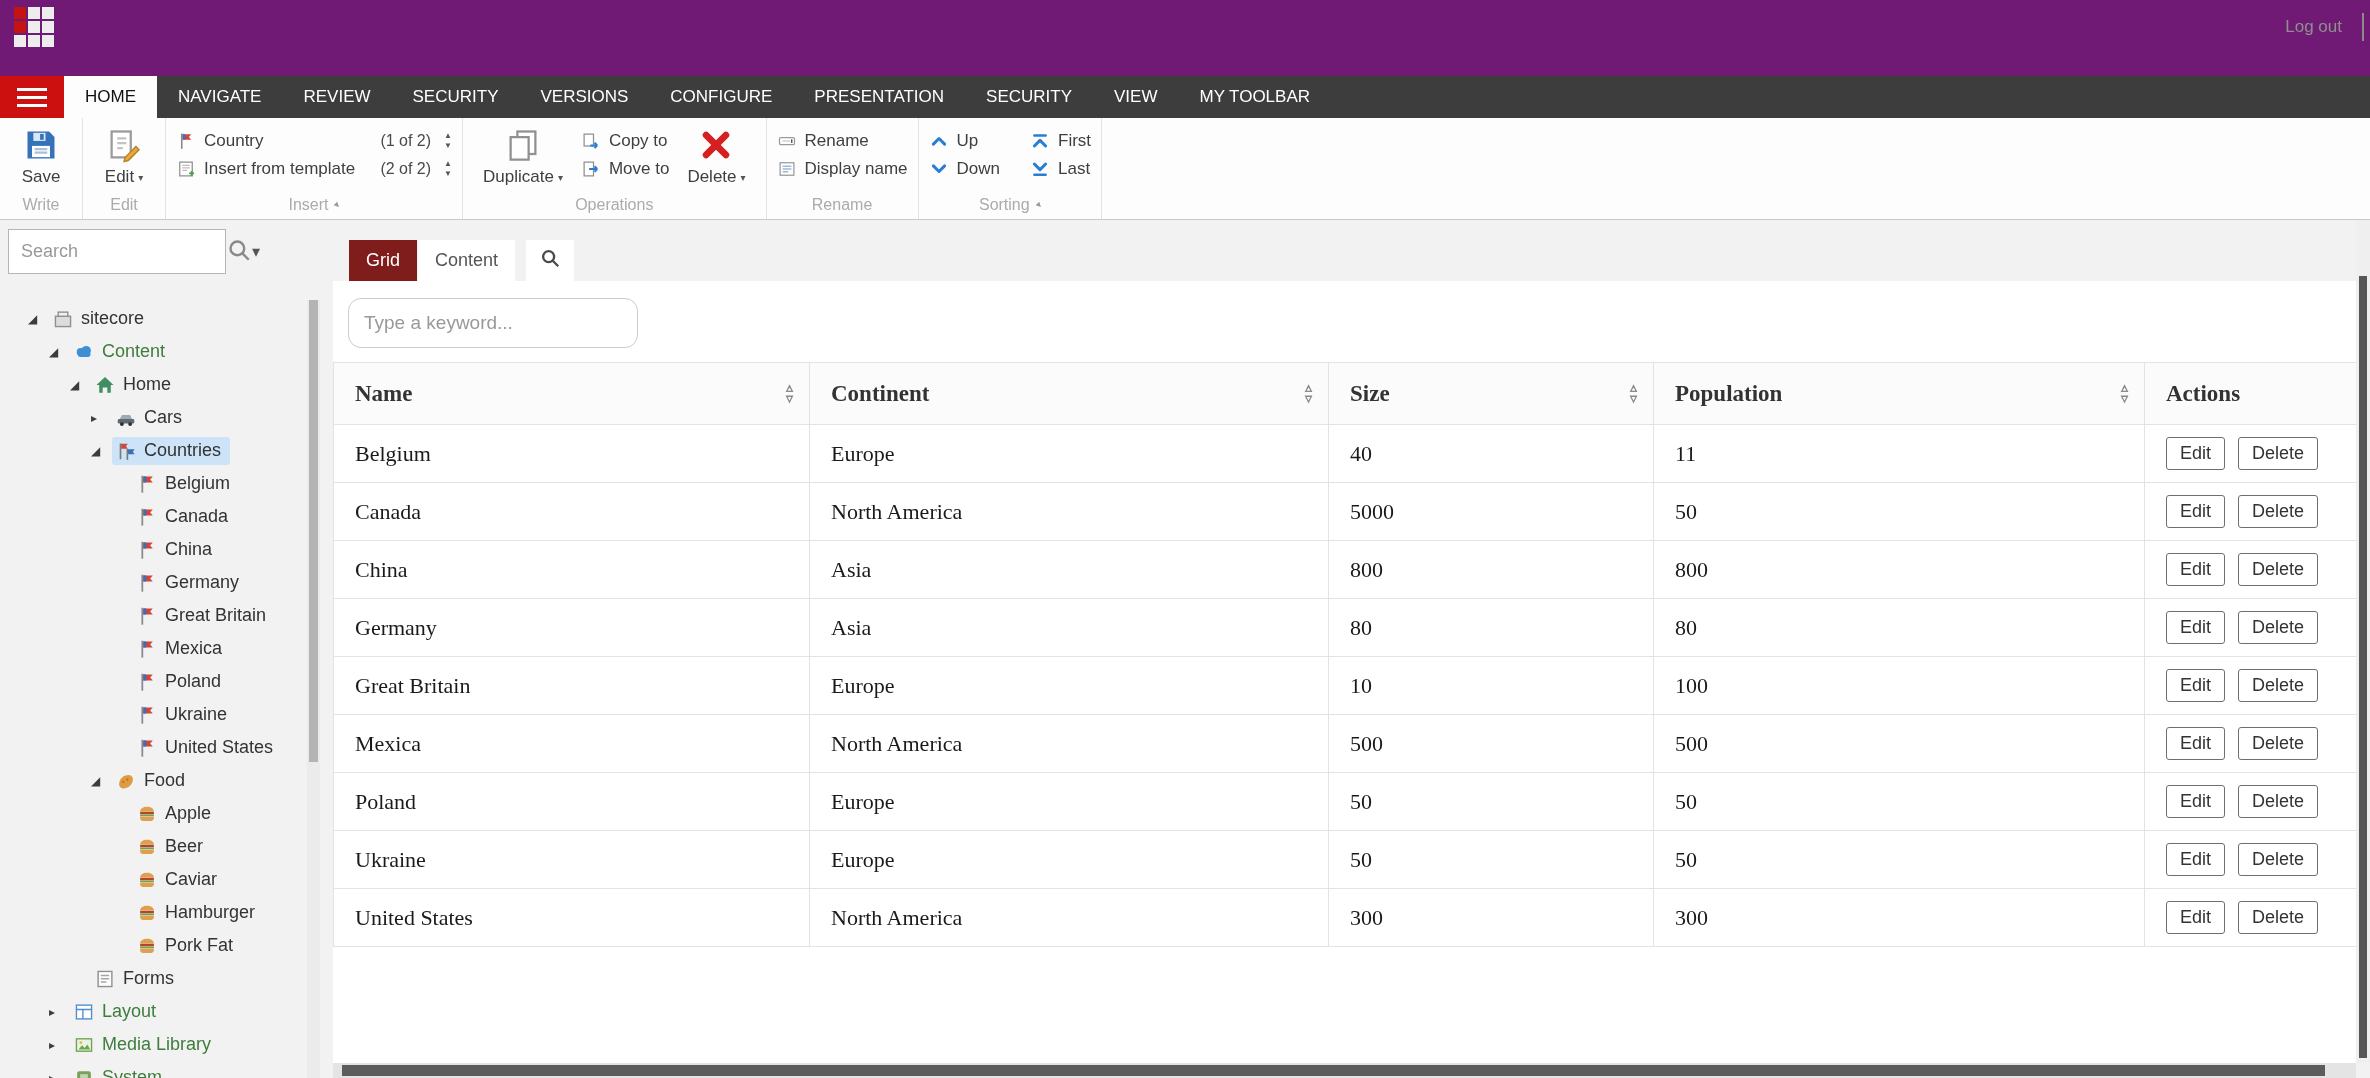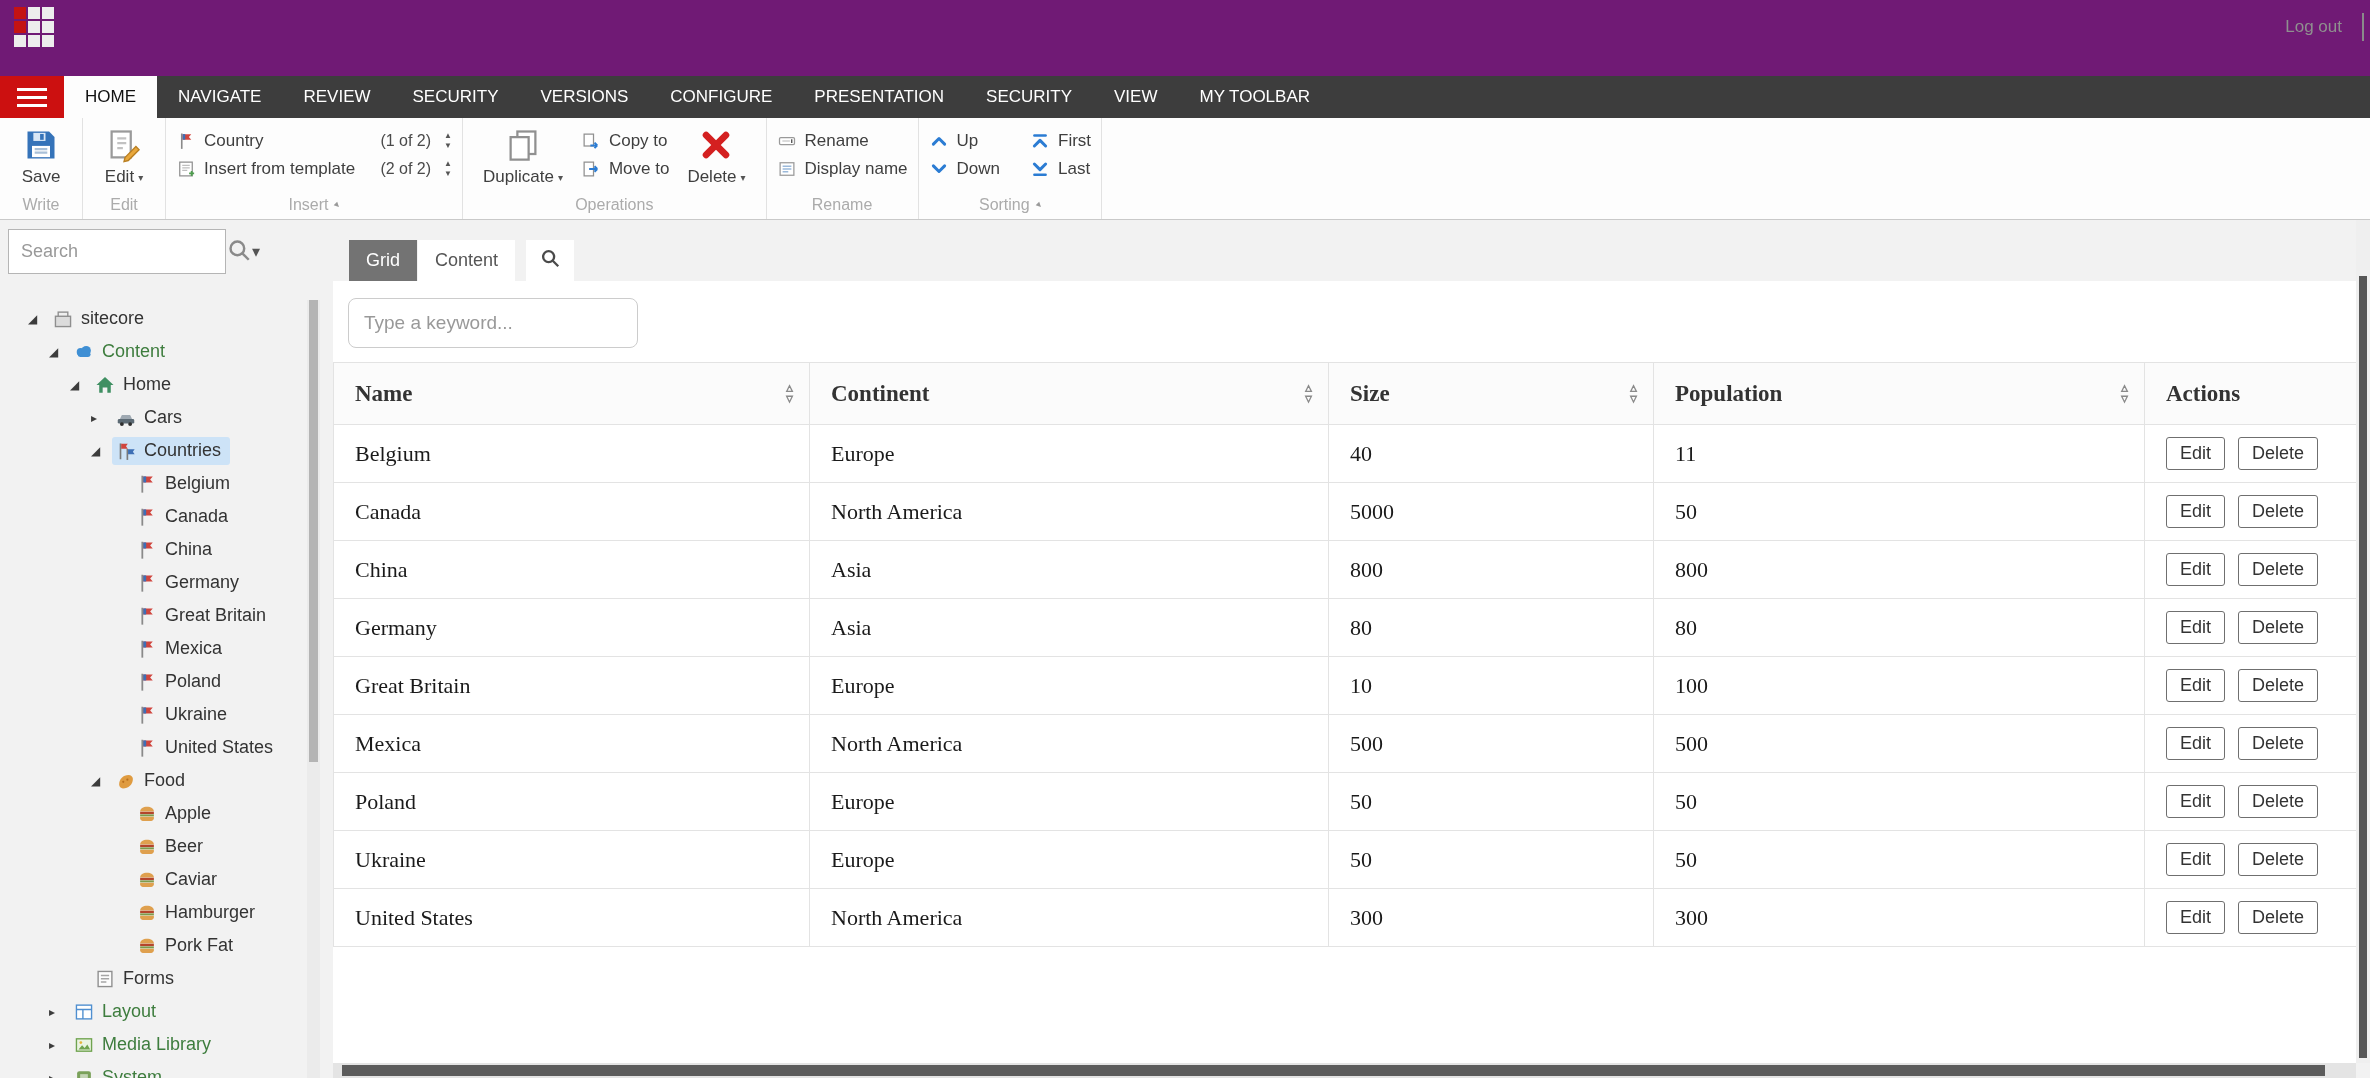--- a/index.html
+++ b/index.html
@@ -73,26 +73,26 @@
   .tlabel.green { color:#3e7d3e; }
 
   .side-scroll { position:absolute; top:80px; right:13px; bottom:0; width:13px; background:#ebebeb; }
   .side-scroll .thumb { position:absolute; left:2px; right:2px; top:0; height:462px; background:#b4b4b4; }
 
   
   .main { position:absolute; top:220px; bottom:0; left:333px; right:0; background:#f2f2f2; }
   .mtabs { position:absolute; top:20px; left:16px; display:flex; }
   .mtab { height:41px; display:flex; align-items:center; padding:0 17px; background:#fff;
           color:#555; font-size:18px; margin-right:1px; }
-  .mtab.active { background:#737373; color:#fff; }
+  .mtab.active { background:#7f1d1d; color:#fff; }
   .mtab.icon-tab { margin-left:10px; padding:0 13px; }
 
   .card { position:absolute; top:61px; left:0; right:14px; bottom:15px; background:#fff; overflow:hidden; }
   .keyword-input { display:block; margin:17px 0 0 15px; width:290px; height:50px; border:1px solid #ccc;
-                   border-radius:8px; padding:0 15px; font-size:19px; color:#333; }
+                   border-radius:13px; padding:0 15px; font-size:19px; color:#333; }
   .keyword-input::placeholder { color:#999; }
 
   .grid-table { margin-top:14px; width:2211px; border-collapse:collapse; table-layout:fixed;
                 font-family:"Liberation Serif", serif; }
   .grid-table th, .grid-table td { border:1px solid #e3e3e3; }
   .grid-table th { background:#fbfbfb; height:62px; padding:0 16px 0 21px; text-align:left; }
   .thinner { display:flex; align-items:center; justify-content:space-between; font-size:23px;
              font-weight:bold; color:#333; }
   .sorticon { display:flex; flex-direction:column; line-height:.72; color:#8a8a8a; font-size:14px; }
   .sorticon i { font-style:normal; }

